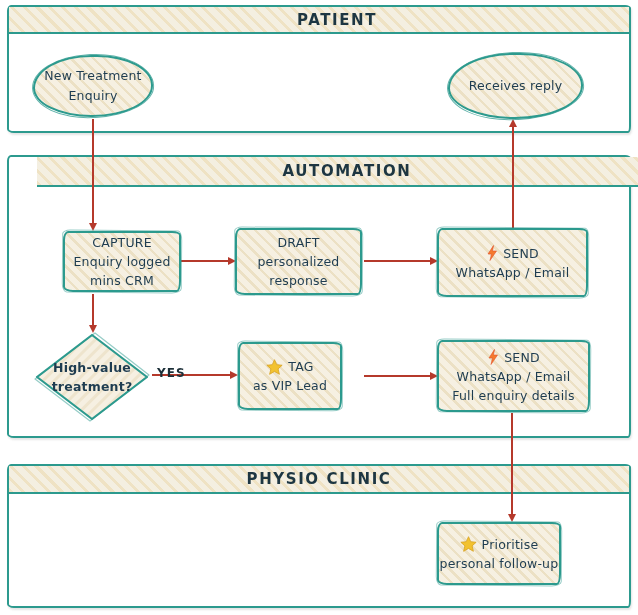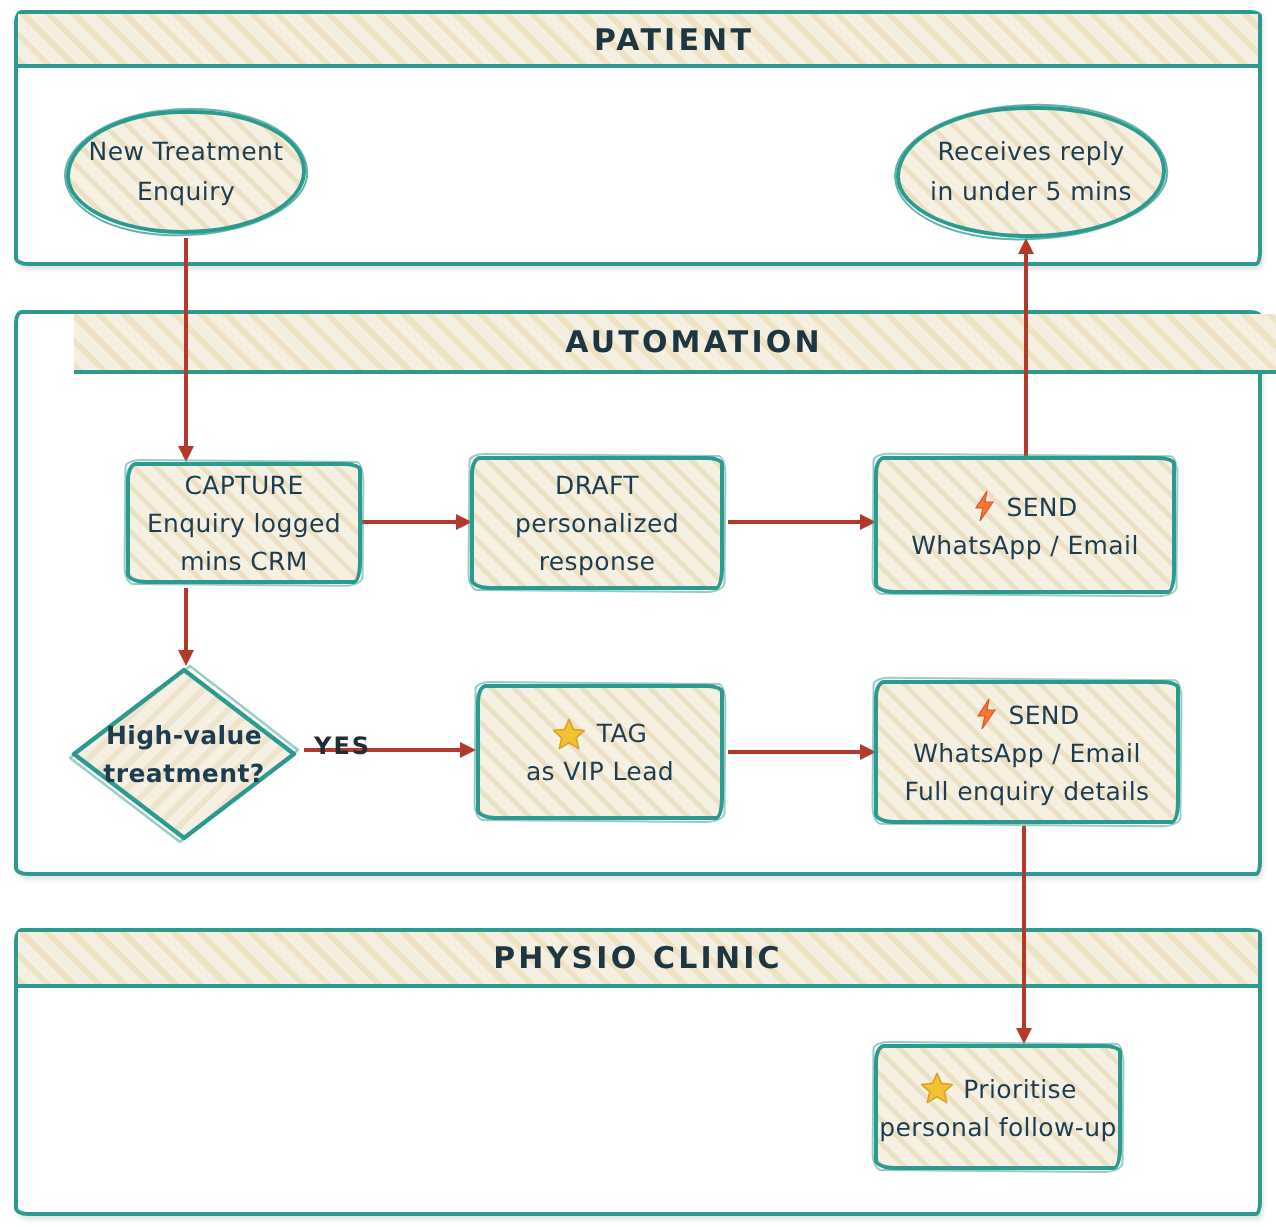--- a/index.html
+++ b/index.html
@@ -45,21 +45,21 @@
           border:1.6px solid rgba(44,154,142,.75);
           border-radius:48% 52% 50% 50% / 50% 55% 46% 52%;
           transform:rotate(-3deg); }
 
   #n-enquiry   { left:33px;  top:55px;  width:120px; height:62px; }
   #n-reply     { left:448px; top:53px;  width:135px; height:66px; }
   #n-capture   { left:35px;  top:231px; width:118px; height:61px;margin-left:28px; }
   #n-draft     { left:235px; top:228px; width:127px; height:67px; }
   #n-send1     { left:437px; top:228px; width:151px; height:69px; }
   #n-diamond   { left:33px;  top:332px; width:118px; height:90px; border:none; background:none;font-weight:bold; }
-  #n-tag       { left:238px; top:342px; width:124px; height:68px; }
+  #n-tag       { left:238px; top:342px; width:104px; height:68px; }
   #n-send2     { left:437px; top:340px; width:153px; height:72px; }
   #n-prior     { left:437px; top:522px; width:124px; height:63px; }
 
   .diamond-svg { position:absolute; inset:0; width:100%; height:100%; }
   .diamond-text { position:relative; z-index:1; }
 
   .icon-line { display:flex; align-items:center; justify-content:center; gap:5px; }
   .icon-line svg { display:block; }
 
   
@@ -135,21 +135,20 @@
     </div>
   <span class="edge-label">YES</span>
 
   <div class="node fillbox ellipse" id="n-enquiry">
     <div class="text-line">New Treatment</div>
     <div class="text-line">Enquiry</div>
   </div>
 
   <div class="node fillbox ellipse" id="n-reply">
     <div class="text-line">Receives reply</div>
-    <div class="text-line">in under 5 mins</div>
   </div>
 
   <div class="node fillbox rect" id="n-capture">
     <div class="text-line">CAPTURE</div>
     <div class="text-line">Enquiry logged</div>
     <div class="text-line">mins CRM</div>
   </div>
 
   <div class="node fillbox rect" id="n-draft">
     <div class="text-line">DRAFT</div>

